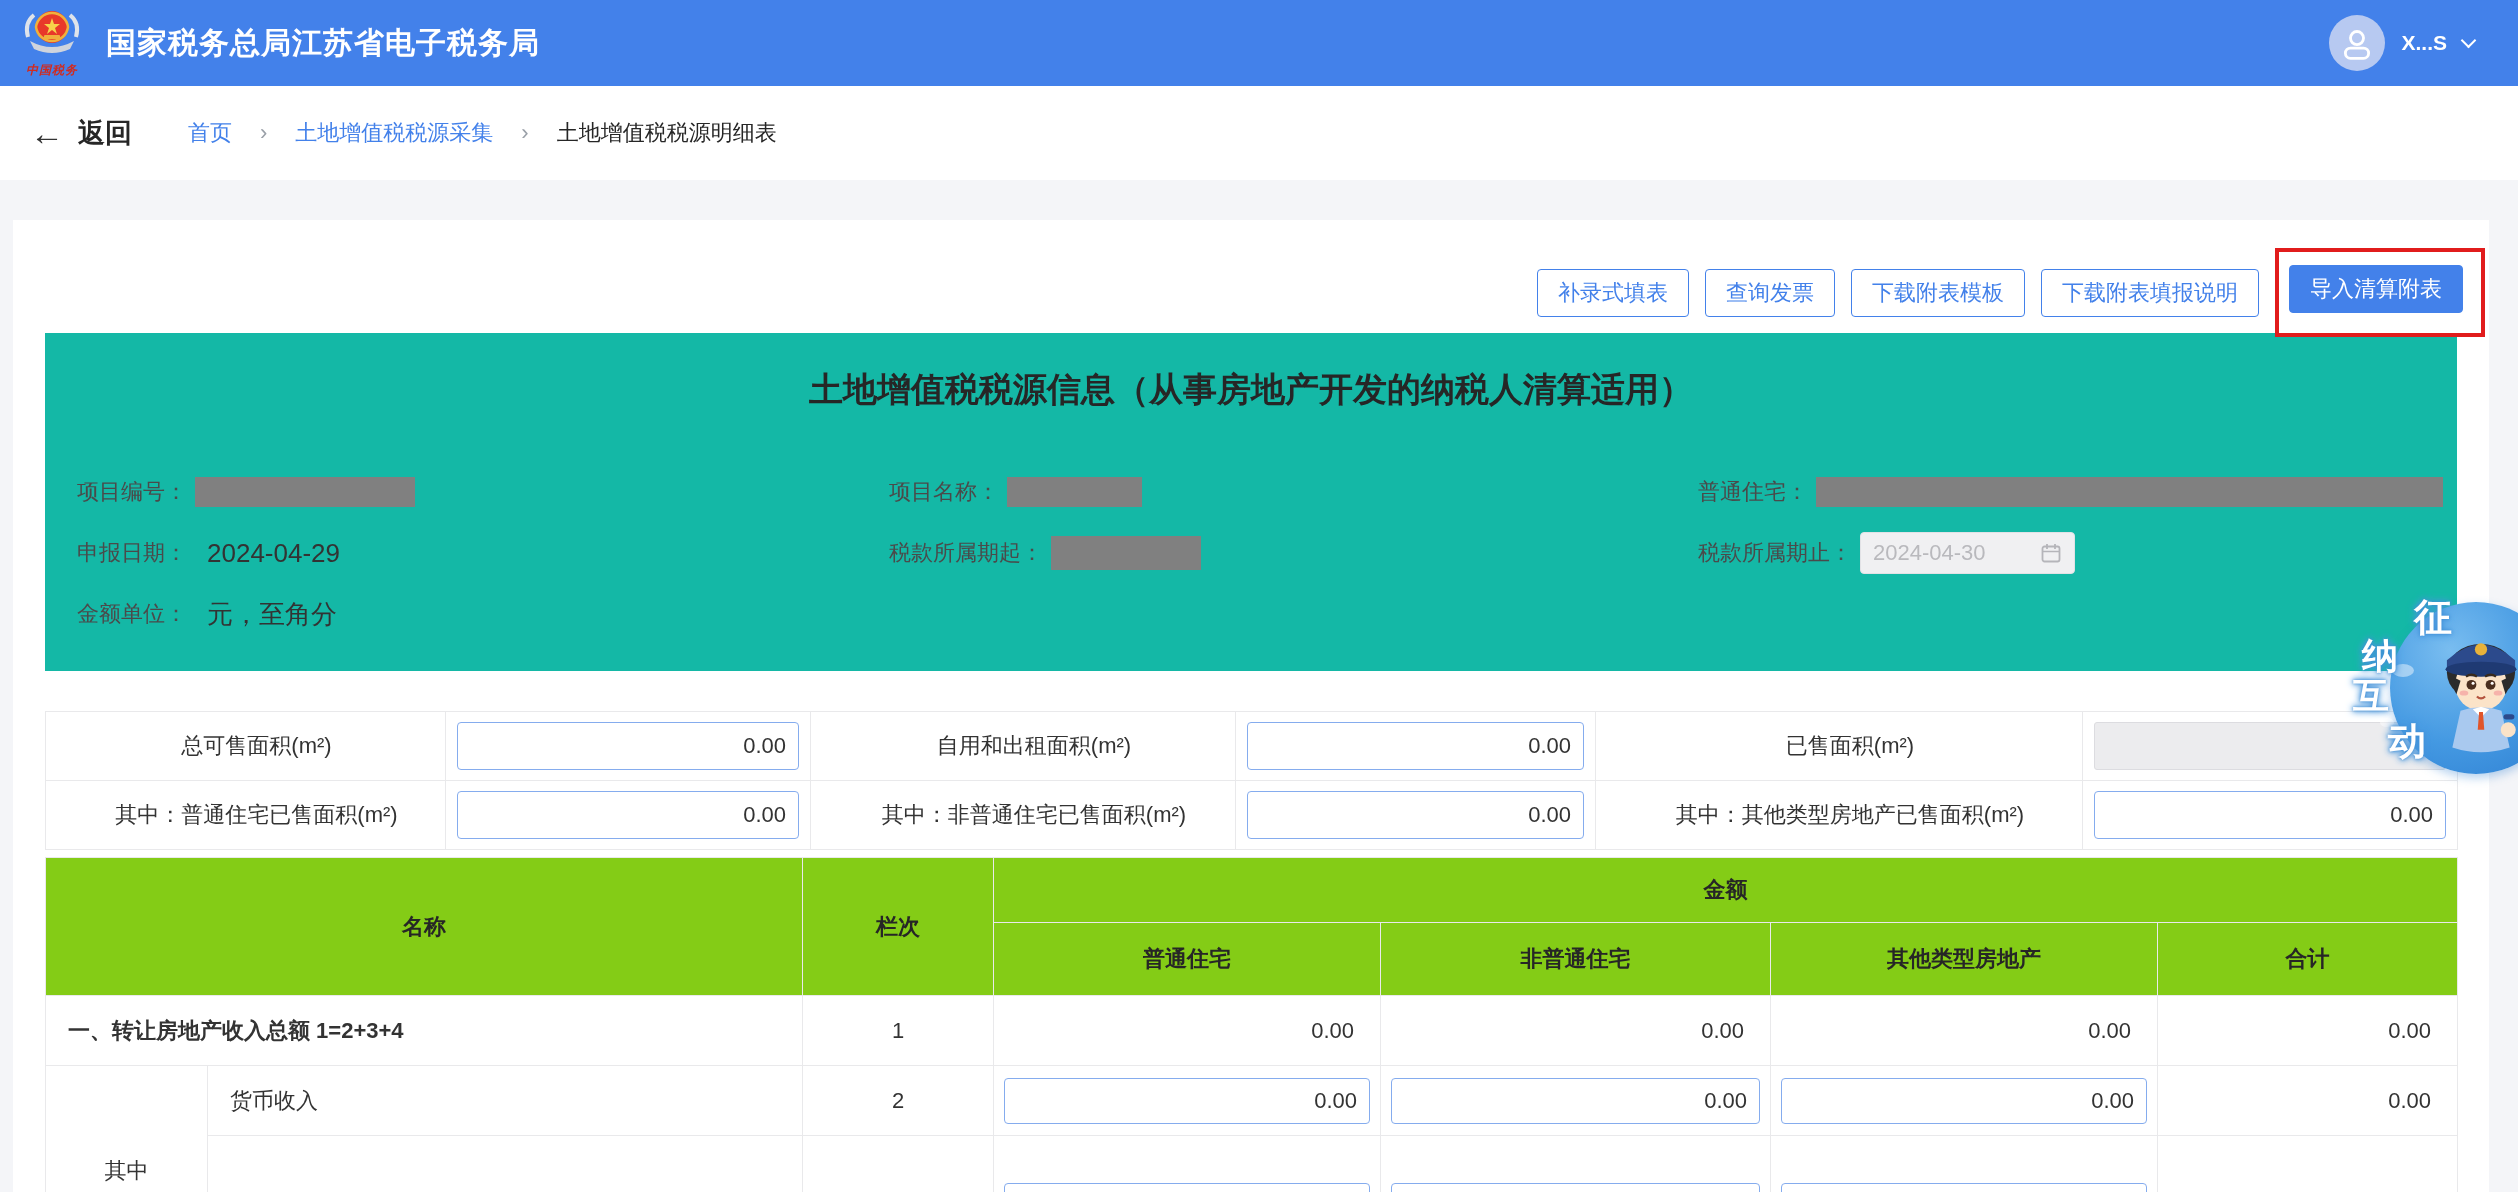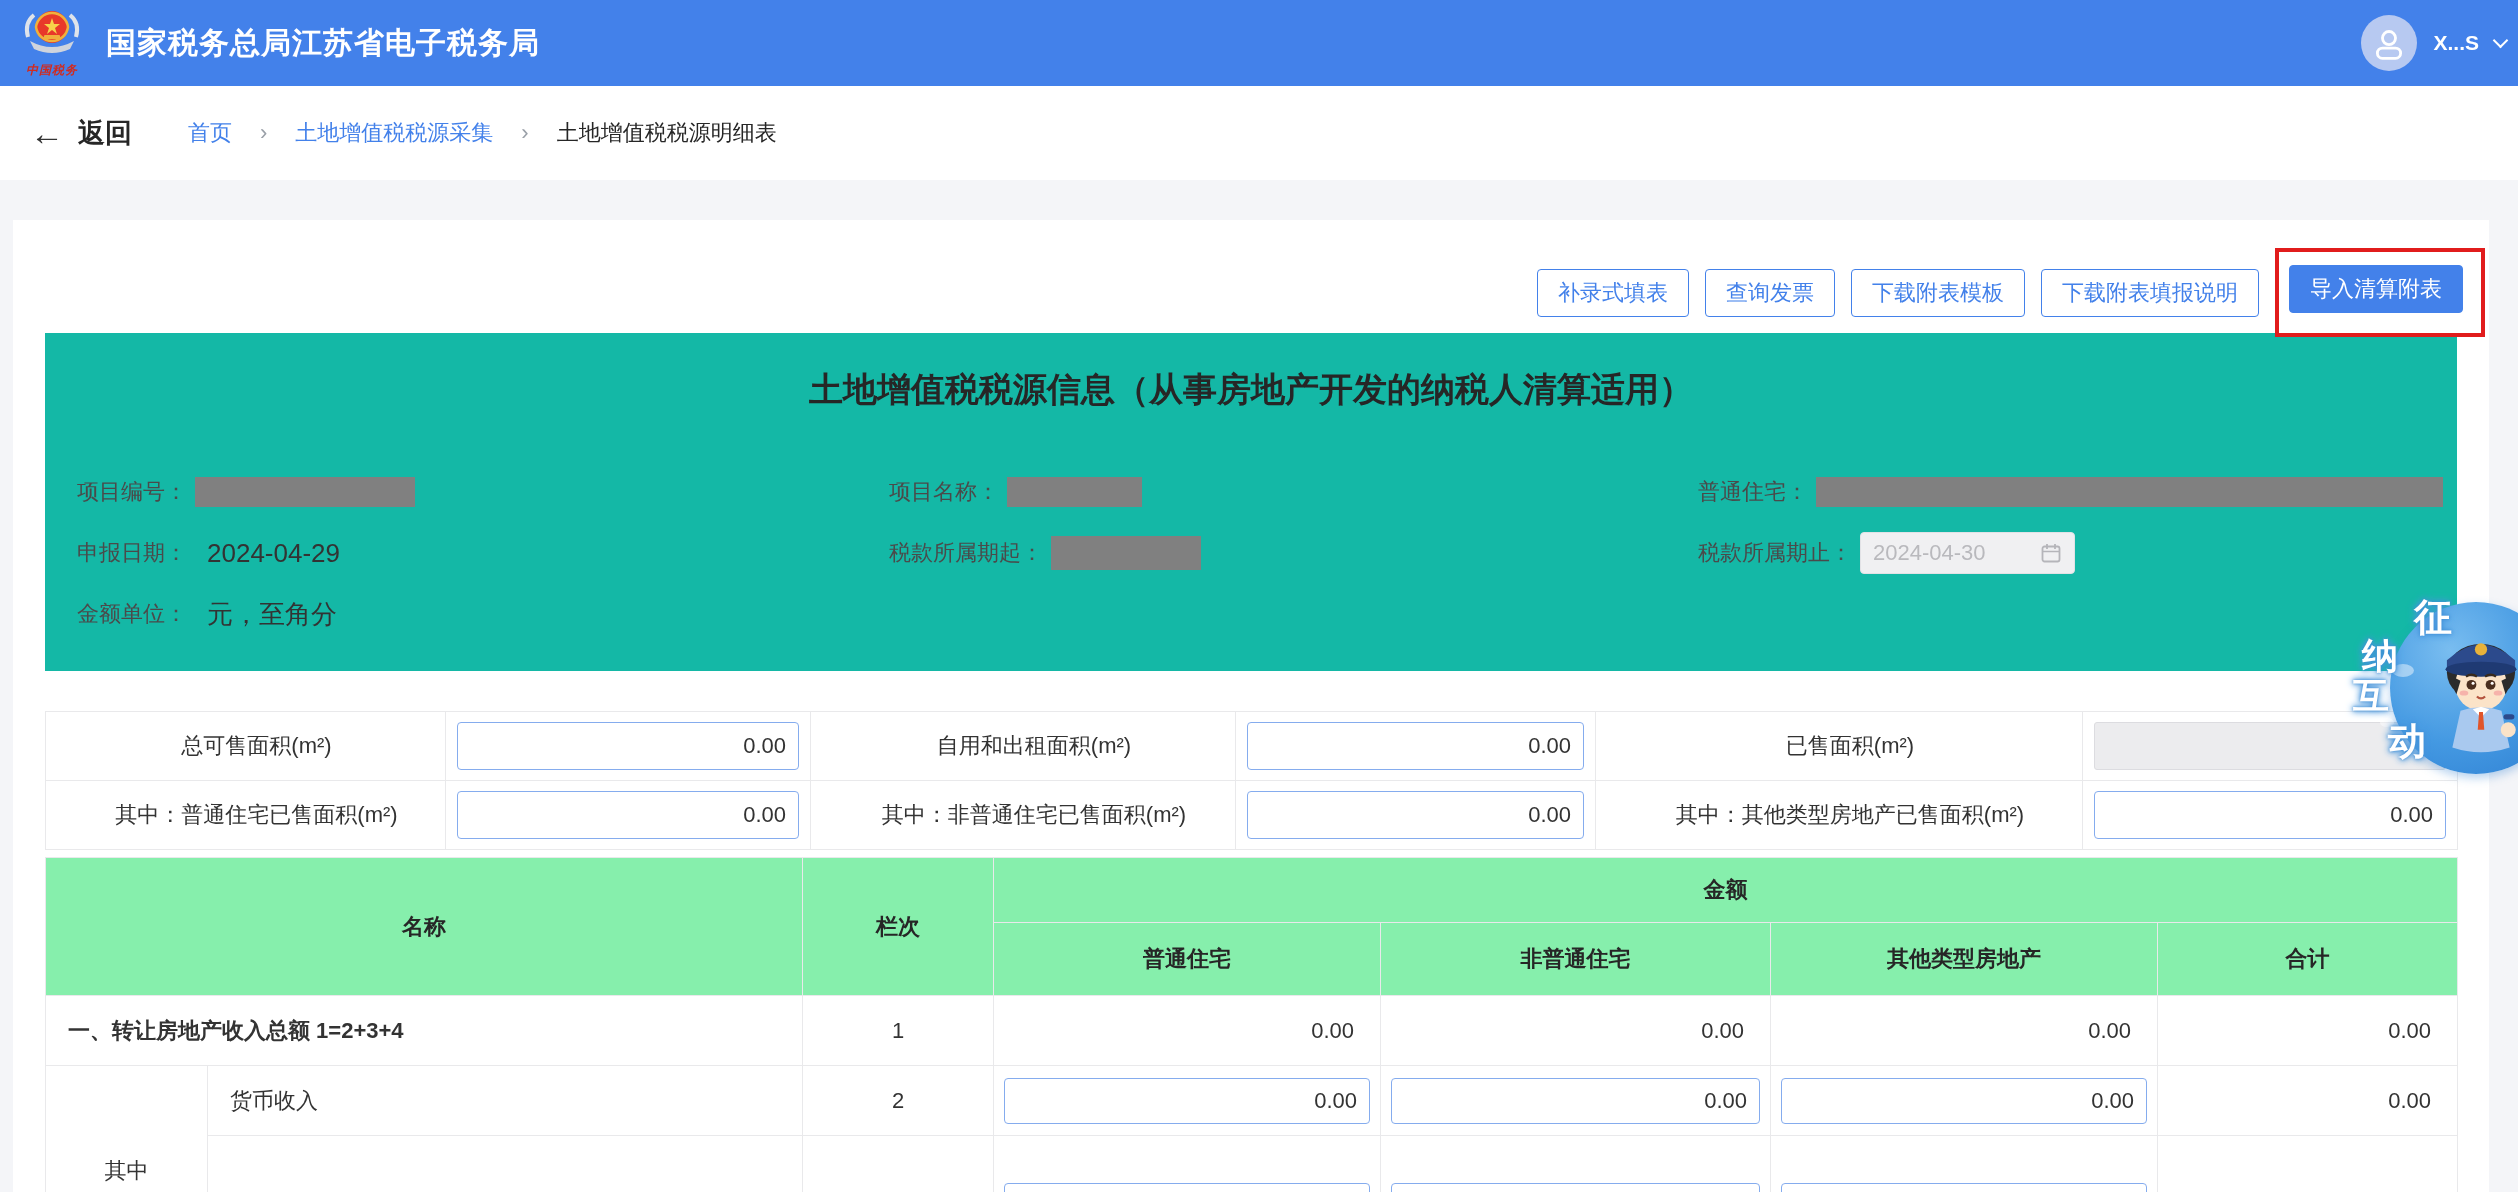--- a/index.html
+++ b/index.html
@@ -8,21 +8,21 @@
 
   
   .app-header { position:absolute; left:0; top:0; width:2518px; height:86px;
     background:#4381ea; display:flex; align-items:center; z-index:40; }
   .logo-wrap { margin-left:20px; width:64px; height:72px; position:relative; }
   .logo-wrap svg { display:block; }
   .logo-cn { position:absolute; left:0; bottom:0; width:64px; text-align:center;
     font-size:12px; font-weight:700; font-style:italic; color:#d22a1e;
     letter-spacing:1px; white-space:nowrap; }
   .app-title { color:#fff; font-size:30px; font-weight:700; margin-left:22px; letter-spacing:1px; }
-  .header-right { position:absolute; right:12px; top:0; height:86px; display:flex; align-items:center; gap:16px; }
+  .header-right { position:absolute; right:44px; top:0; height:86px; display:flex; align-items:center; gap:16px; }
   .avatar { width:56px; height:56px; border-radius:50%; background:#b7c9f1;
     display:flex; align-items:center; justify-content:center; cursor:pointer; }
   .user-name { color:#fff; font-size:21px; font-weight:600; }
   .chev { width:11px; height:11px; border:solid #fff; border-width:0 2.5px 2.5px 0;
     transform:rotate(45deg); margin-top:-6px; cursor:pointer; }
 
   
   .crumb-bar { position:absolute; left:0; top:86px; width:2518px; height:94px;
     background:#fff; display:flex; align-items:center; }
   .back-arrow { font-size:34px; color:#333; margin-left:30px; cursor:pointer; line-height:1; }
@@ -58,21 +58,21 @@
   .redact.w-addr { width:627px; } .redact.w-start { width:150px; height:34px; }
   .info-value { font-size:26px; color:#333; margin-left:20px; }
   .date-input { margin-left:8px; width:215px; height:42px; background:#f0f0f2;
     border:1px solid #e2e2e6; border-radius:4px; display:flex; align-items:center;
     padding:0 12px; cursor:not-allowed; }
   .date-text { font-size:22px; color:#b9b9bd; flex:1; }
 
   
   table { border-collapse:collapse; table-layout:fixed; width:2412px; }
   td,th { border:1px solid #e9e9eb; font-size:22px; }
-  th { background:#86efac; color:#262626; font-weight:700; }
+  th { background:#84cc16; color:#262626; font-weight:700; }
   td { color:#333; background:#fff; }
   .area-table { margin-top:40px; }
   .area-table tr { height:69px; }
   .area-label { text-align:center; padding-left:22px; color:#333; }
   .cell-input { display:block; margin:0 auto; width:calc(100% - 22px); height:48px;
     border:1px solid #85acee; border-radius:4px; text-align:right; padding-right:12px;
     font-size:22px; color:#333; font-family:inherit; background:#fff; }
   .cell-disabled { display:block; margin:0 auto; width:calc(100% - 22px); height:48px;
     background:#ececee; border:1px solid #dcdce0; border-radius:3px; }
 

